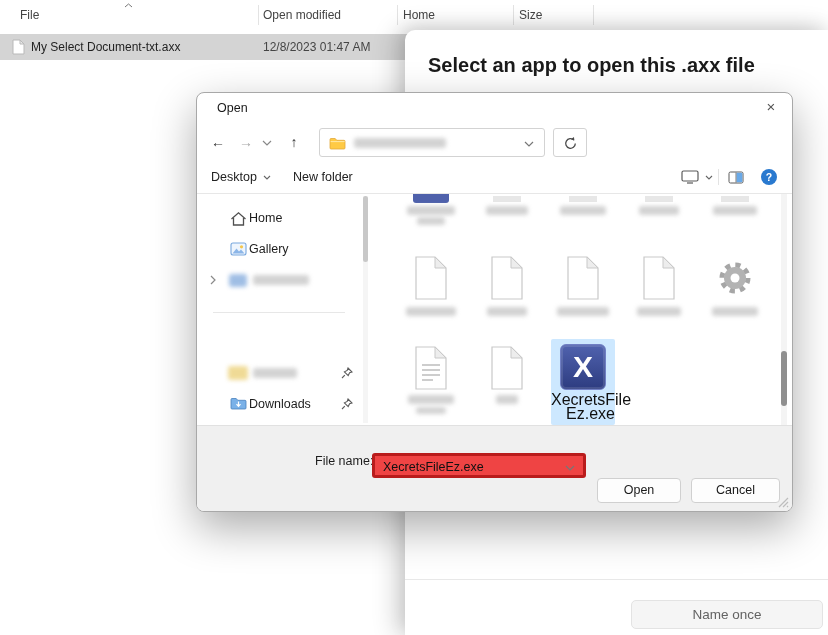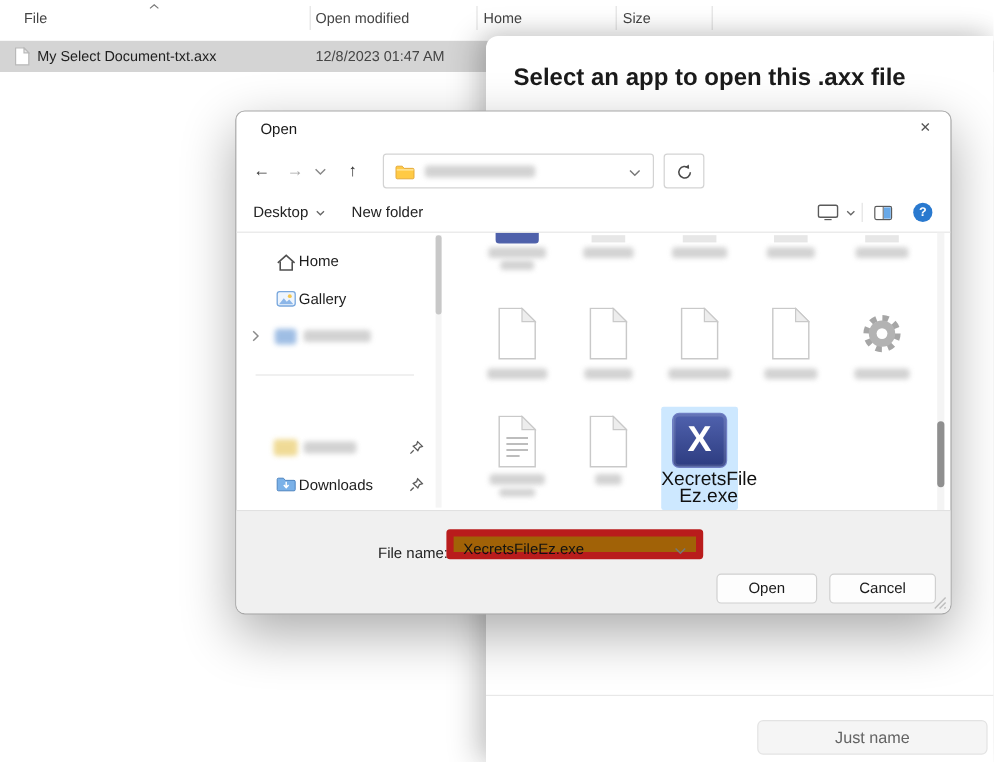--- a/index.html
+++ b/index.html
@@ -57,21 +57,21 @@
   .sel-rect{position:absolute;left:178px;top:145px;width:64px;height:86px;background:#cde8ff;border-radius:2px;cursor:pointer}
   .x-icon{position:absolute;left:9px;top:5px;width:46px;height:46px;border-radius:6px;
       background:linear-gradient(180deg,#5062ae,#2d3c80);border:1px solid #707fc4;
       box-shadow:inset 0 0 0 2px rgba(255,255,255,.12);
       color:#fff;font-size:30px;font-weight:700;text-align:center;line-height:44px}
   .remnant{position:absolute;background:#e7e7e7}
 
   .od-bottom{position:absolute;left:0;top:332px;width:595px;height:86px;background:#f0f0f0;
       border-top:1px solid #e1e1e1;border-radius:0 0 7px 7px}
   .fn-label{position:absolute;left:118px;top:28px;font-size:12.5px;color:#1d1d1d}
-  .combo{position:absolute;top:15px;height:25px;background:#a16207;border:6px solid #b91c1c;border-radius:3px;cursor:pointer}
+  .combo{position:absolute;top:27px;height:25px;background:#ef4444;border:3px solid #b91c1c;border-radius:3px;cursor:pointer}
   .combo .val{position:absolute;left:8px;top:0;line-height:23px;font-size:12.5px;color:#111;white-space:nowrap}
   .combo .chev{position:absolute;right:8px;top:9px}
   .btn{position:absolute;top:52px;height:25px;background:#fdfdfd;border:1px solid #d0d0d0;border-radius:4px;
       font-size:12.5px;color:#1a1a1a;font-family:inherit;line-height:23px;text-align:center;cursor:pointer}
   .grip{position:absolute;right:3px;bottom:3px}
 </style>
 </head>
 <body>
 
 <div class="exp-header">
@@ -93,21 +93,21 @@
     <path d="M1 1 h7 l4 4 v10 H1 Z" fill="#fff" stroke="#b9b9b9"></path>
     <path d="M8 1 l4 4 H8 Z" fill="#e9e9e9" stroke="#b9b9b9"></path>
   </svg>
   <span class="txt" style="left:31px;color:#1f1f1f">My Select Document-txt.axx</span>
   <span class="txt" style="left:263px;color:#454545">12/8/2023 01:47 AM</span>
 </div>
 
 <div class="app-picker">
   <div class="ap-title">Select an app to open this .axx file</div>
   <div class="ap-divider"></div>
-  <button class="ap-btn" style="left:226px;width:192px">Just name</button>
+  <button class="ap-btn" style="left:226px;width:192px">Name once</button>
 </div>
 
 <div class="od">
 
   <span class="od-title">Open</span>
   <span class="od-close">×</span>
 
   <span class="navbtn" style="left:10px">←</span>
   <span class="navbtn dim" style="left:38px">→</span>
   <svg style="position:absolute;left:65px;top:47px" width="10" height="6" viewBox="0 0 10 6">

